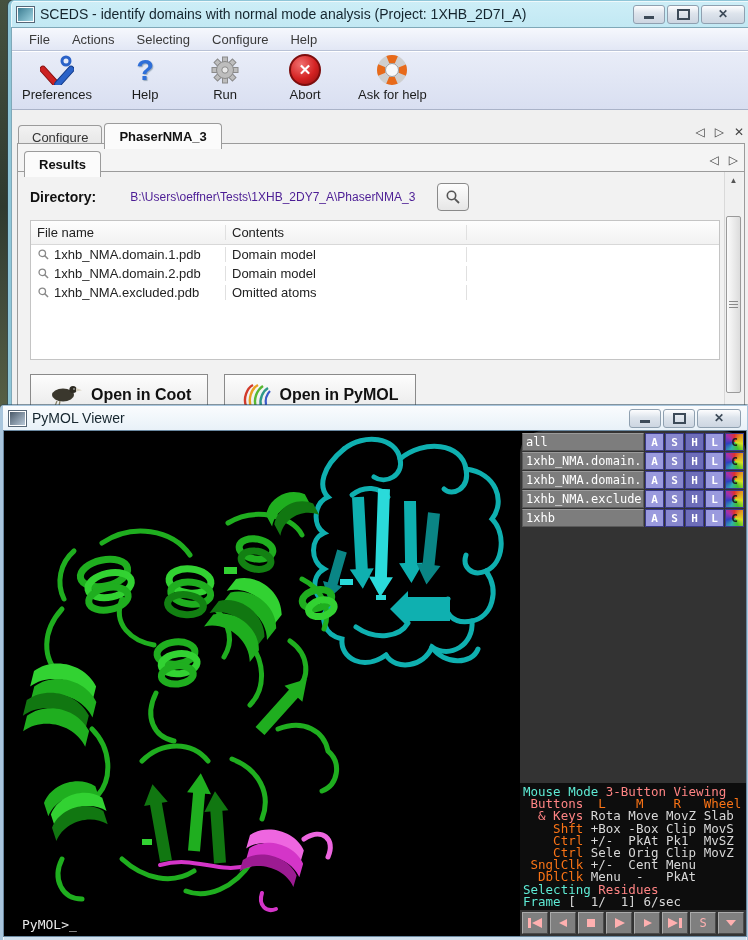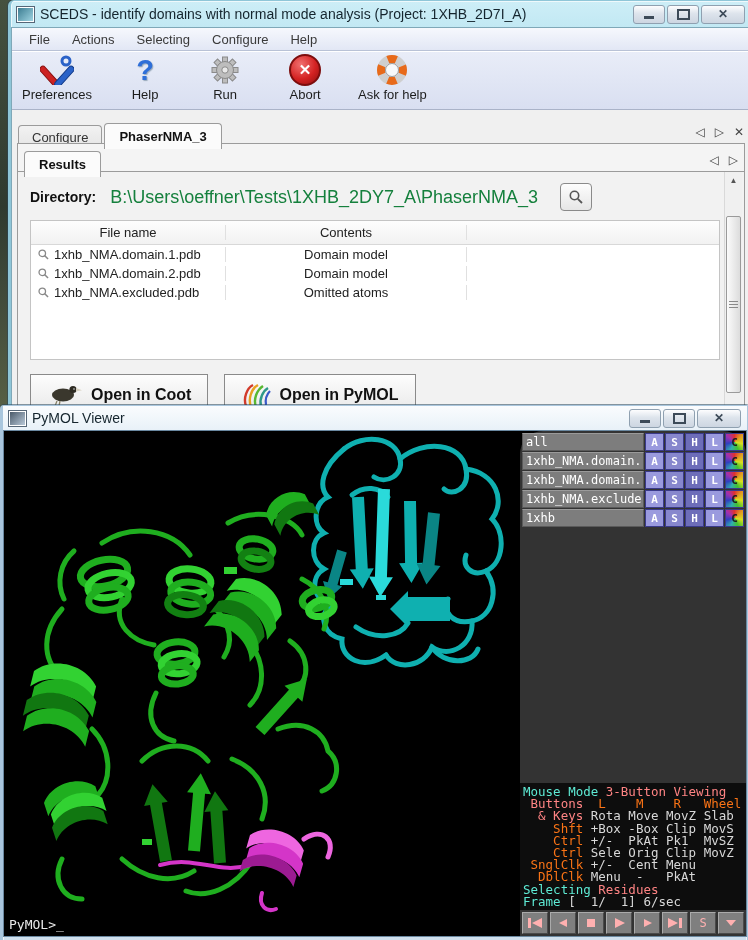--- a/index.html
+++ b/index.html
@@ -51,28 +51,28 @@
   .tab-nav{margin-left:auto;display:flex;gap:10px;align-items:center;padding-bottom:4px;}
   .tab-nav span{font-size:12px;color:#444;}
   .panel-top-line{border-top:1px solid #9b9b9b;}
 
   .outer-panel{margin:0 5px;border:1px solid #9b9b9b;background:#f4f4f4;height:278px;position:relative;}
   .results-frame{position:absolute;left:0;right:0;top:27px;bottom:0;border-top:1px solid #9b9b9b;
     background:#f2f2f2;padding:10px 24px 0 12px;}
 
   .dir-row{display:flex;align-items:center;gap:10px;height:30px;text-align:center;}
   .dir-label{font-size:14px;font-weight:bold;color:#111;}
-  .dir-value{font-size:18px;color:#15803d;margin-left:4px;}
+  .dir-value{font-size:12px;color:#4c1d95;margin-left:24px;}
   .search-btn{width:30px;height:26px;border:1px solid #8a8a8a;border-radius:4px;margin-left:12px;
     background:linear-gradient(180deg,#fdfdfd,#e6e6e6);display:flex;align-items:center;justify-content:center;}
 
   .file-table{margin-top:8px;background:#ffffff;border:1px solid #c4c4c4;height:138px;font-size:13px;color:#222;}
   .ft-header{display:flex;height:23px;align-items:center;background:linear-gradient(180deg,#fdfdfd,#f2f2f2);
     border-bottom:1px solid #d8d8d8;}
-  .ft-col{padding:0 6px;text-align:center;}
+  .ft-col{padding:0 6px;}
   .ft-col.c1{width:182px;border-right:1px solid #e0e0e0;}
   .ft-col.c2{width:228px;border-right:1px solid #e0e0e0;}
   .ft-row{display:flex;height:19px;align-items:center;}
   .ft-row .c1{display:flex;align-items:center;gap:4px;}
   .mag{flex:0 0 auto;}
 
   .btn-row{display:flex;gap:16px;margin-top:14px;}
   .big-btn{display:flex;align-items:center;gap:8px;height:40px;padding:0 16px;
     border:1px solid #8a8a8a;background:linear-gradient(180deg,#fdfdfd,#e7e7e7);
     font-size:16px;font-weight:bold;color:#111;}
@@ -87,21 +87,21 @@
   .sb-grip{width:9px;height:8px;background:repeating-linear-gradient(180deg,#8a8a8a 0 1px,transparent 1px 3px);}
 
   
   #pymol{left:0;top:405px;width:744px;height:535px;z-index:10;
     background:linear-gradient(180deg,#f2f7fb,#cfe0ee);
     border:3px solid #a9c6dd;border-top-width:1px;border-radius:4px 4px 0 0;}
   #pymol .titlebar{height:24px;background:linear-gradient(180deg,#fafcfe,#e8f1f8);}
   #pymol .client{display:flex;height:505px;border:1px solid #6a88a0;background:#000;}
   .viewport{position:relative;flex:1;background:#000;overflow:hidden;}
   .viewport svg{display:block;}
-  .prompt{position:absolute;left:5px;bottom:4px;font-family:"DejaVu Sans Mono",monospace;
+  .prompt{position:absolute;left:18px;bottom:4px;font-family:"DejaVu Sans Mono",monospace;
     font-size:13px;color:#e8e8e8;}
 
   .side-panel{width:226px;background:#333333;display:flex;flex-direction:column;border-radius:23px;}
   .obj-list{padding:2px 2px 0 2px;}
   .obj-row{display:flex;height:18px;margin-bottom:1px;}
   .obj-name{flex:1;background:#7d7d7d;border:1px solid #5a5a5a;border-top-color:#9a9a9a;
     font-family:"DejaVu Sans Mono",monospace;font-size:12px;color:#ffffff;
     padding:1px 0 0 3px;white-space:nowrap;overflow:hidden;}
   .asl-btn{width:17px;margin-left:1px;border:1px solid #3a3a8a;
     font-family:"DejaVu Sans Mono",monospace;font-size:11px;font-weight:bold;color:#fff;

